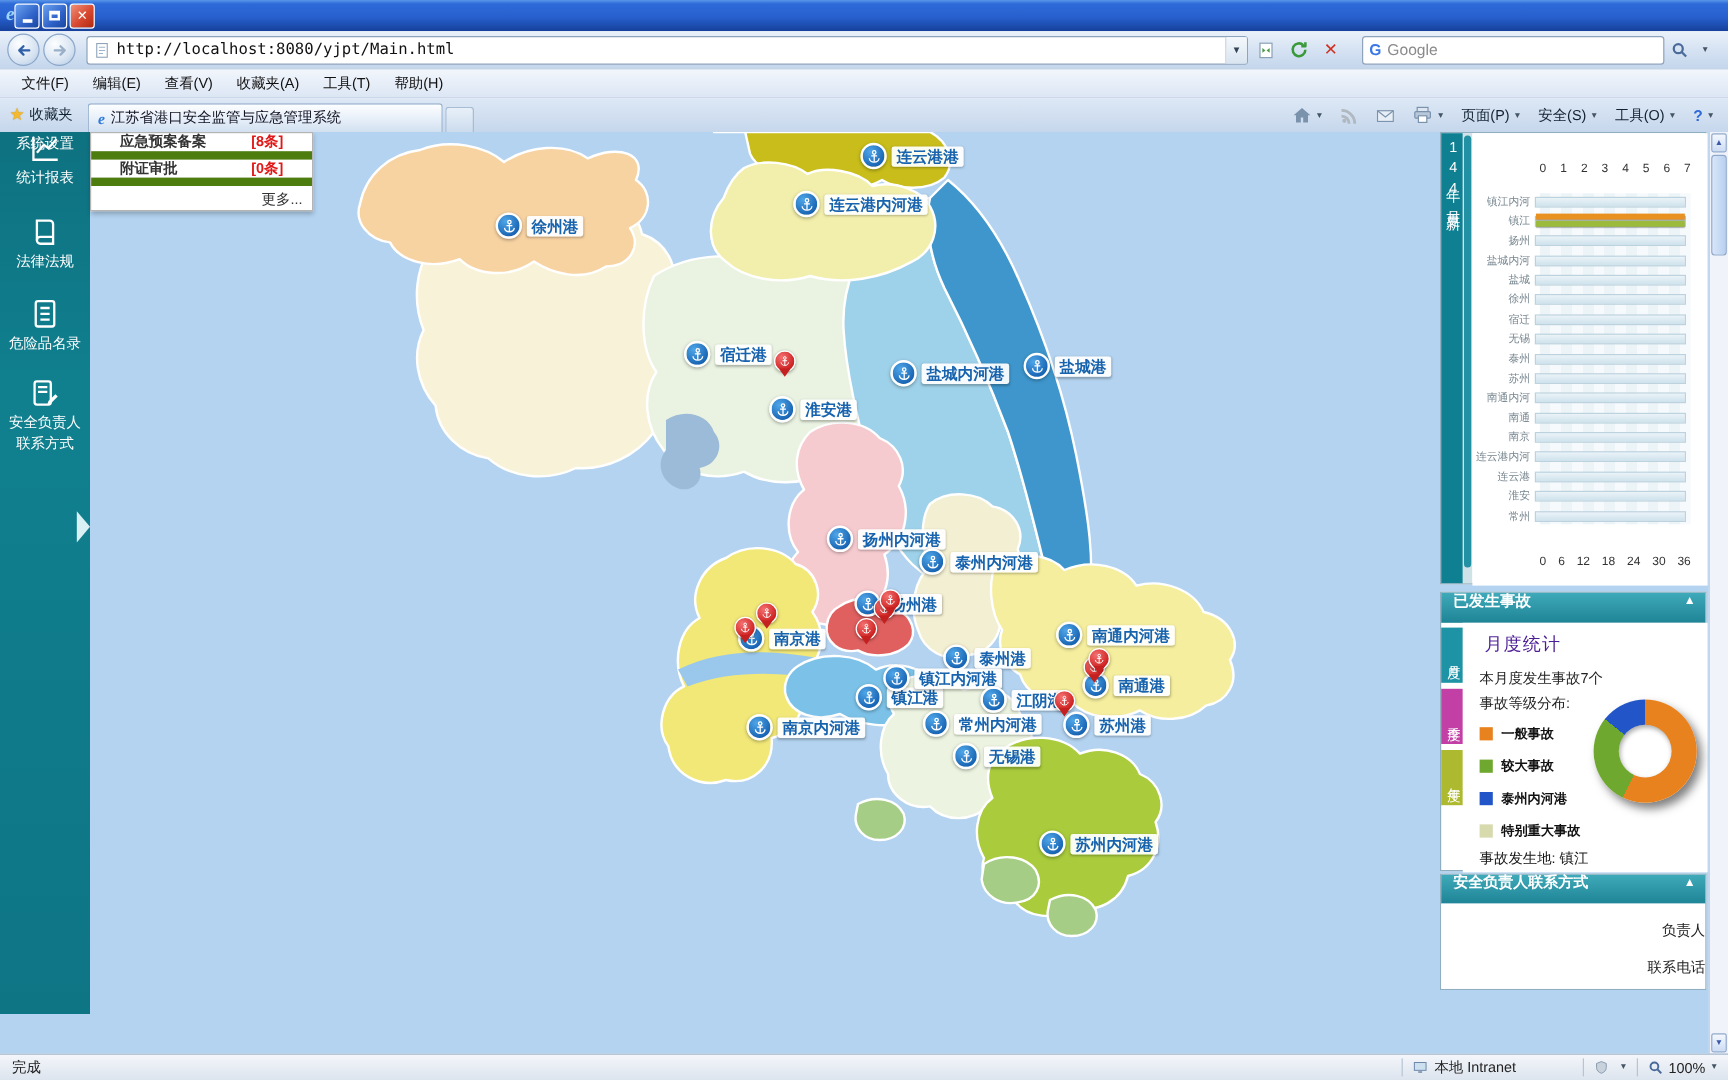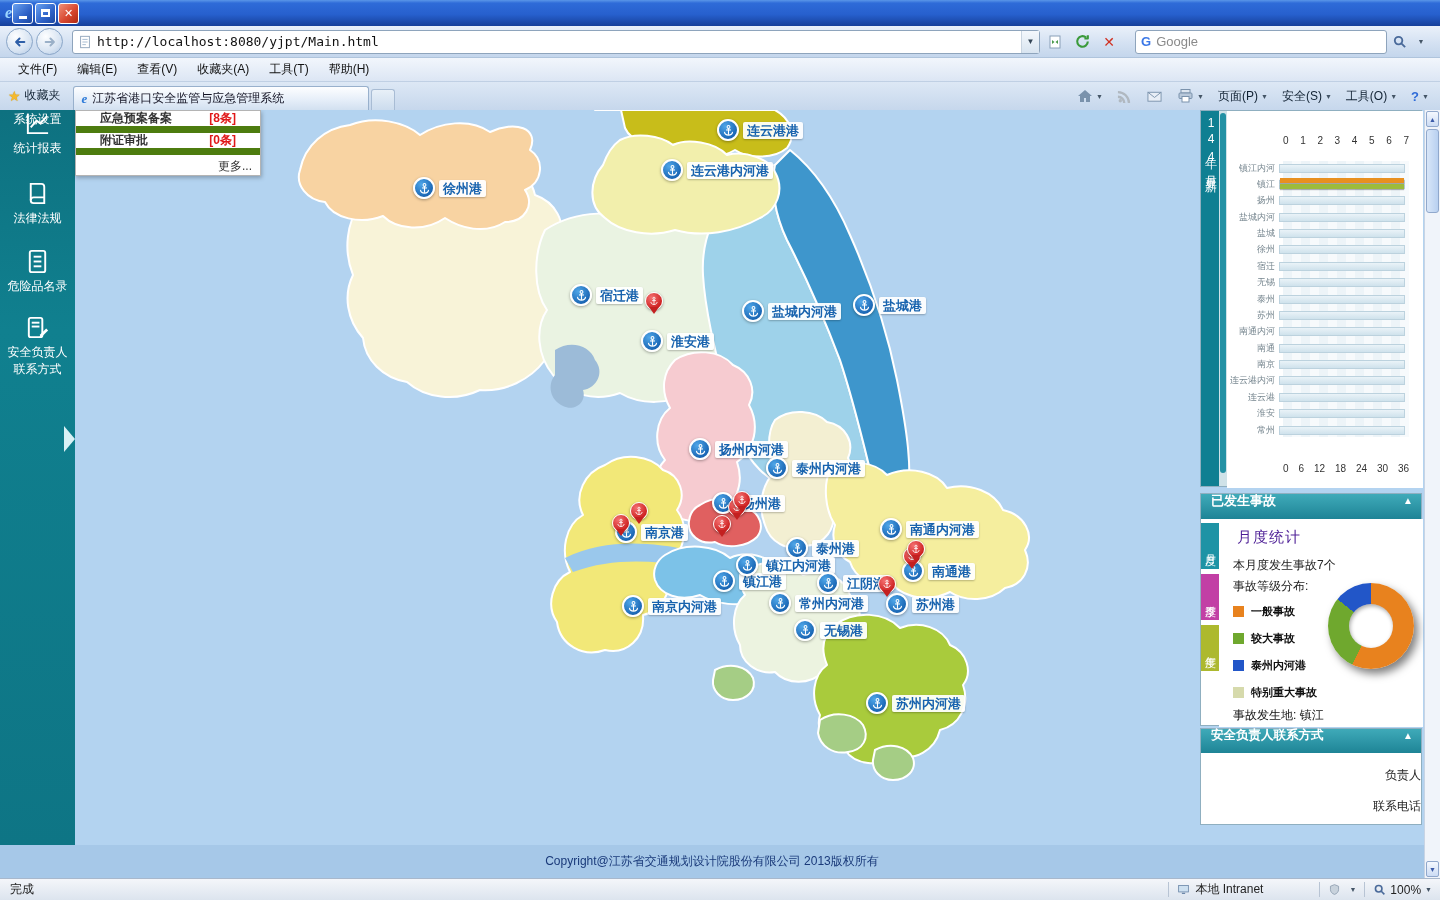--- a/index.html
+++ b/index.html
@@ -915,23 +915,20 @@
     <div class="pheader" style="height:24px;font-size:12.5px;">
       <span>安全负责人联系方式</span>
       <span class="parrow">▲</span>
     </div>
     <div class="contact-body">
         <div class="contact-row">负责人</div>
         <div class="contact-row">联系电话</div>
       </div>
   </div>
 
-  <div class="footerband">
-    <span>Copyright@江苏省交通规划设计院股份有限公司 2013版权所有</span>
-  </div>
 
   <div class="vscroll">
     <span class="scrbtn up">▲</span>
     <span class="scrthumb"></span>
     <span class="scrbtn down">▼</span>
   </div>
 </div>
 
 <div class="statusbar">
   <span class="sb-left">完成</span>

